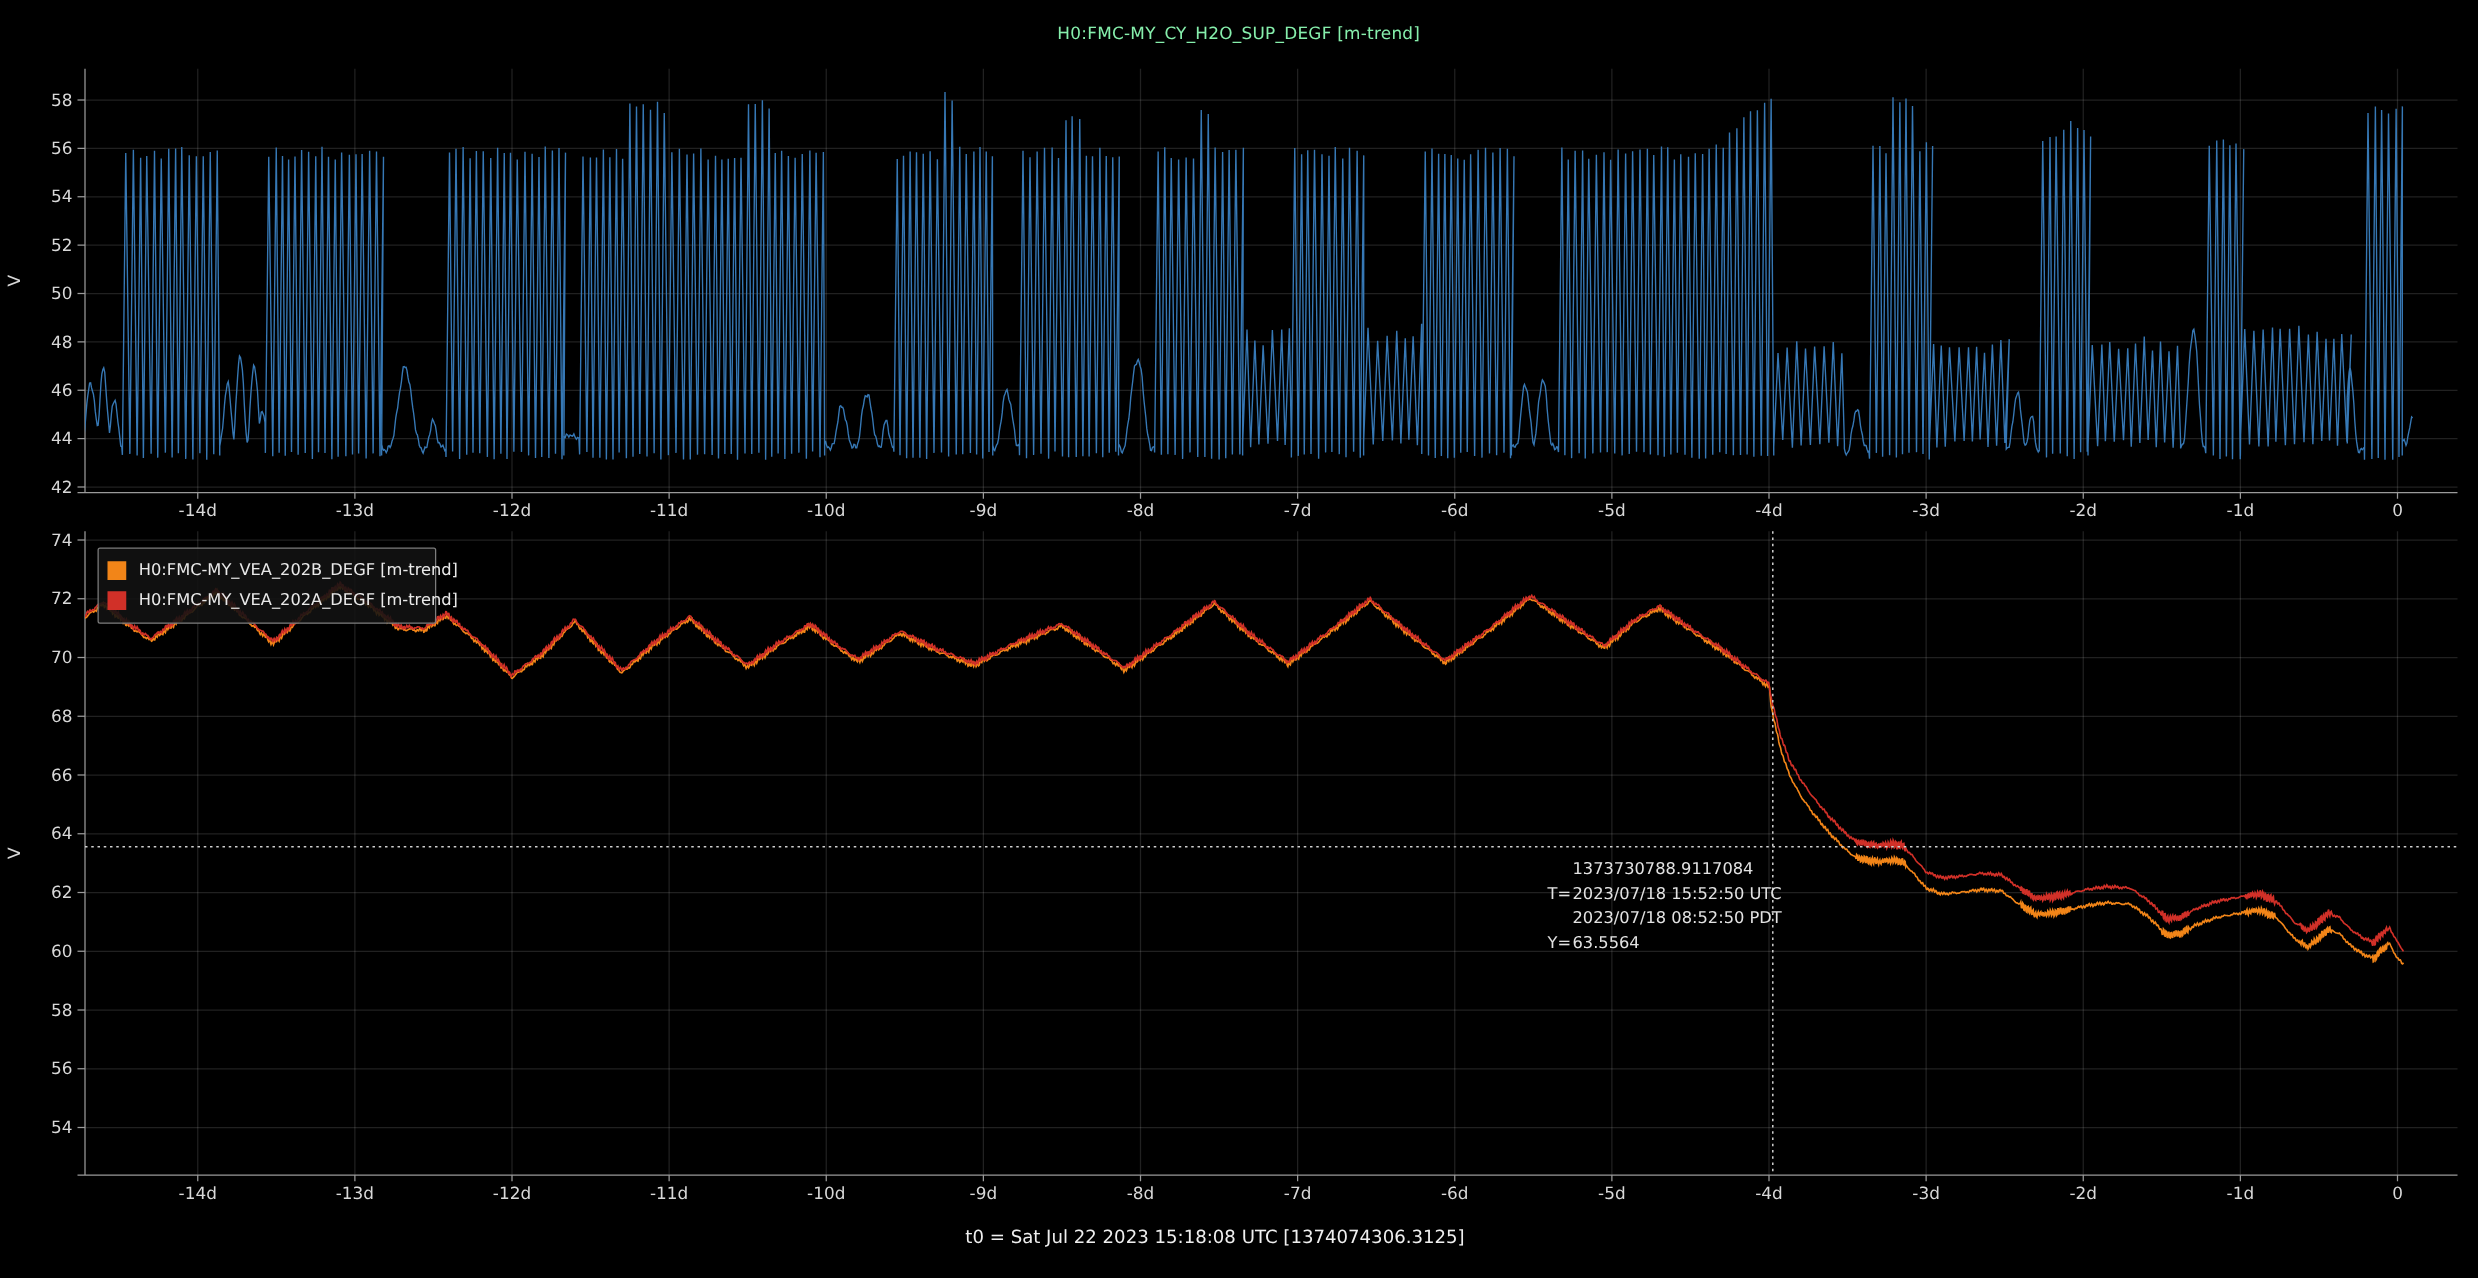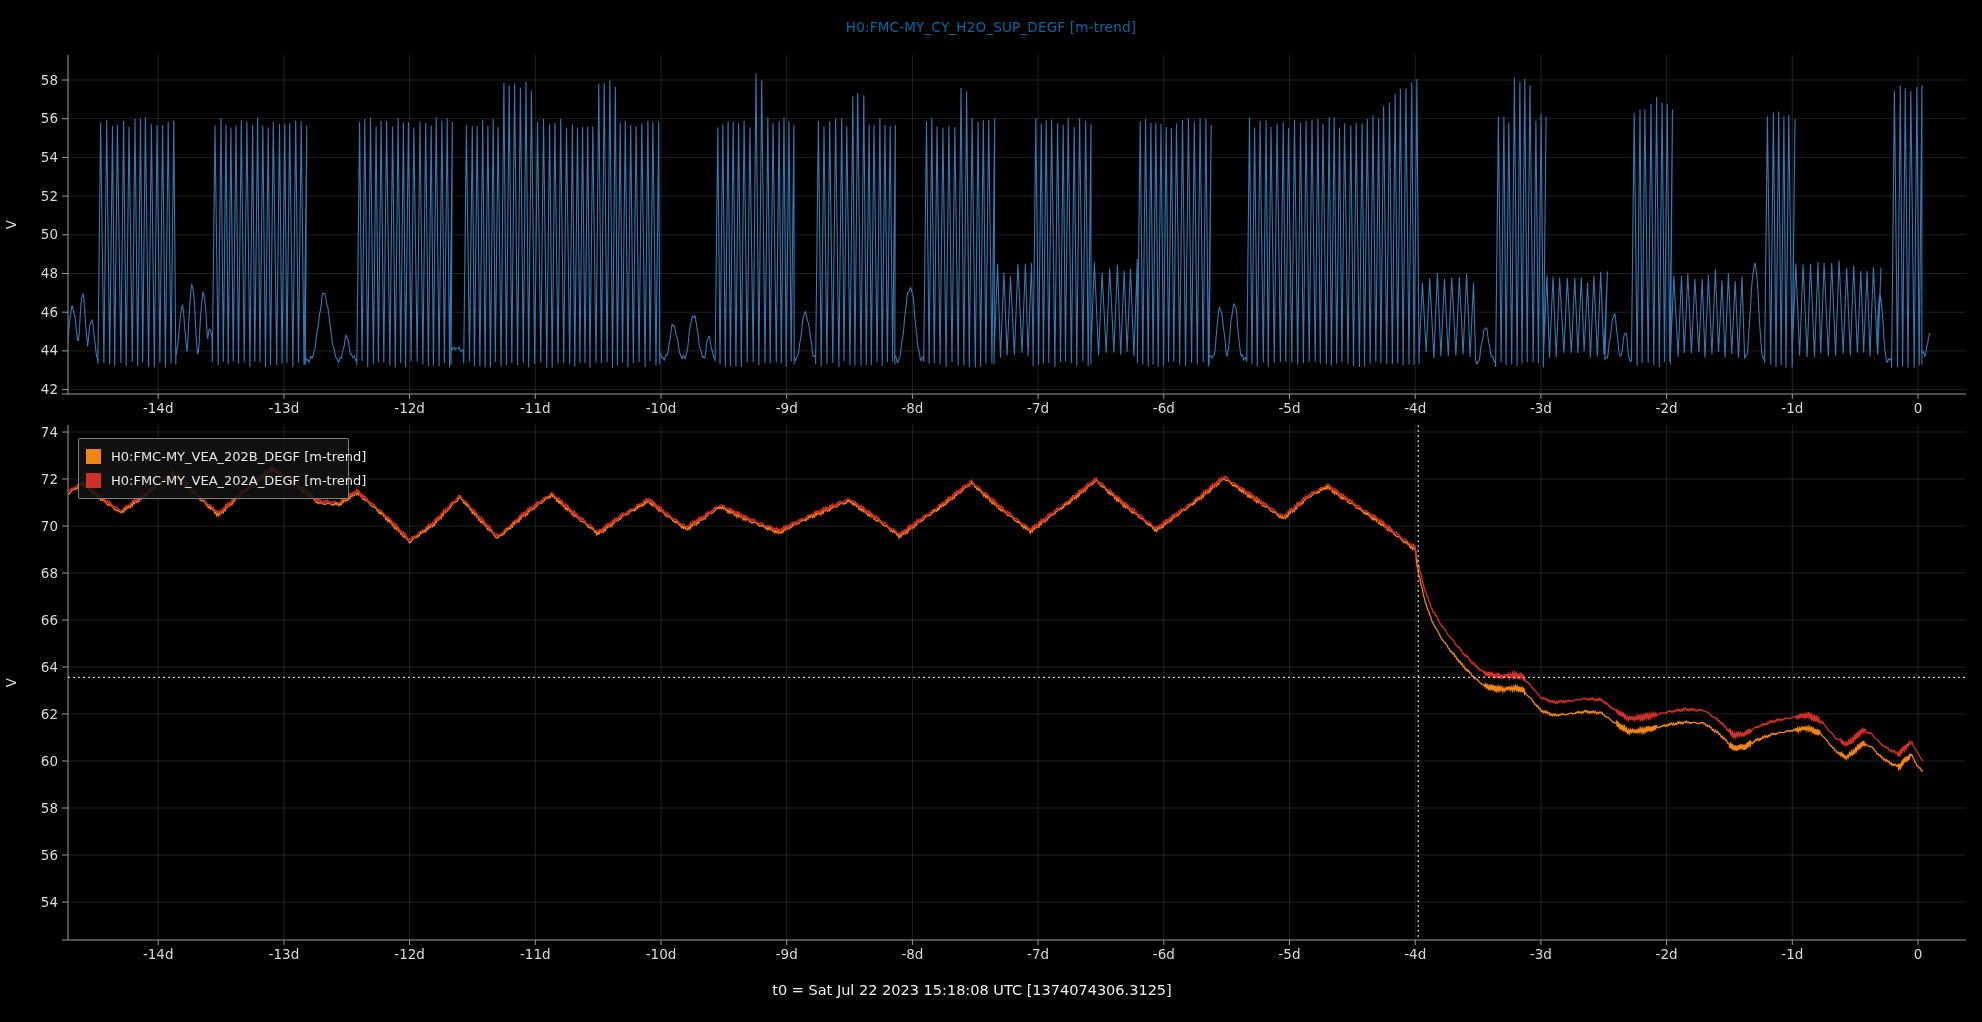--- a/index.html
+++ b/index.html
@@ -1,20 +1,20 @@
 <!DOCTYPE html>
 <html><head>
 <meta charset="utf-8">
 <style>
   html,body{margin:0;padding:0;background:#000;}
   #app{position:relative;width:1982px;height:1022px;background:#000;overflow:hidden;
        font-family:"DejaVu Sans","Liberation Sans",sans-serif;}
   #plot-canvas{position:absolute;left:0;top:0;}
   .chart-title{position:absolute;top:19px;left:0;width:1982px;text-align:center;
-       color:#0369a1;font-size:13.5px;letter-spacing:.2px;}
+       color:#86efac;font-size:13.5px;letter-spacing:.2px;}
   .t0-label{position:absolute;top:982px;left:0;width:1944px;text-align:center;
        color:#efefef;font-size:14.5px;}
   .legend{position:absolute;left:78px;top:438px;width:271px;
        background:rgba(18,18,18,0.88);border:1px solid #7d7d7d;border-radius:2px;
        padding:5px 8px 6px 7px;box-sizing:border-box;}
   .legend-row{display:flex;align-items:center;height:24px;}
   .legend-swatch{width:15px;height:15px;margin-right:10px;flex:0 0 auto;}
   .legend-label{color:#e9e9e9;font-size:13px;white-space:nowrap;}
   .readout{position:absolute;left:1238px;top:686px;color:#e2e2e2;font-size:13px;line-height:19.7px;}
   .readout-row{display:flex;}
@@ -216,15 +216,33 @@
     <div class="legend-row">
       <span class="legend-swatch" style="background: rgb(242, 133, 24);"></span>
       <span class="legend-label">H0:FMC-MY_VEA_202B_DEGF [m-trend]</span>
     </div>
     <div class="legend-row">
       <span class="legend-swatch" style="background: rgb(209, 48, 40);"></span>
       <span class="legend-label">H0:FMC-MY_VEA_202A_DEGF [m-trend]</span>
     </div>
   </div>
 
+  <div class="readout">
+    <div class="readout-row">
+      <span class="readout-key"></span>
+      <span>1373730788.9117084</span>
+    </div>
+    <div class="readout-row">
+      <span class="readout-key">T=</span>
+      <span>2023/07/18 15:52:50 UTC</span>
+    </div>
+    <div class="readout-row">
+      <span class="readout-key"></span>
+      <span>2023/07/18 08:52:50 PDT</span>
+    </div>
+    <div class="readout-row">
+      <span class="readout-key">Y=</span>
+      <span>63.5564</span>
+    </div>
+  </div>
 
   <div class="t0-label">t0 = Sat Jul 22 2023 15:18:08 UTC [1374074306.3125]</div>
 </div>
 
 </body></html>

